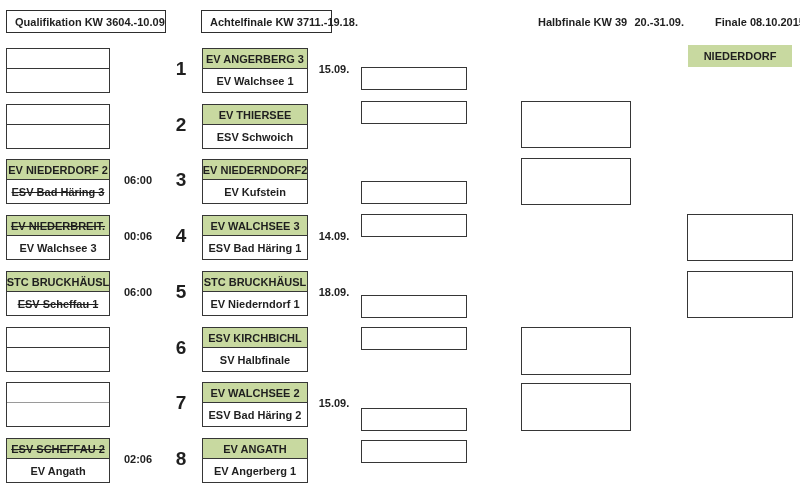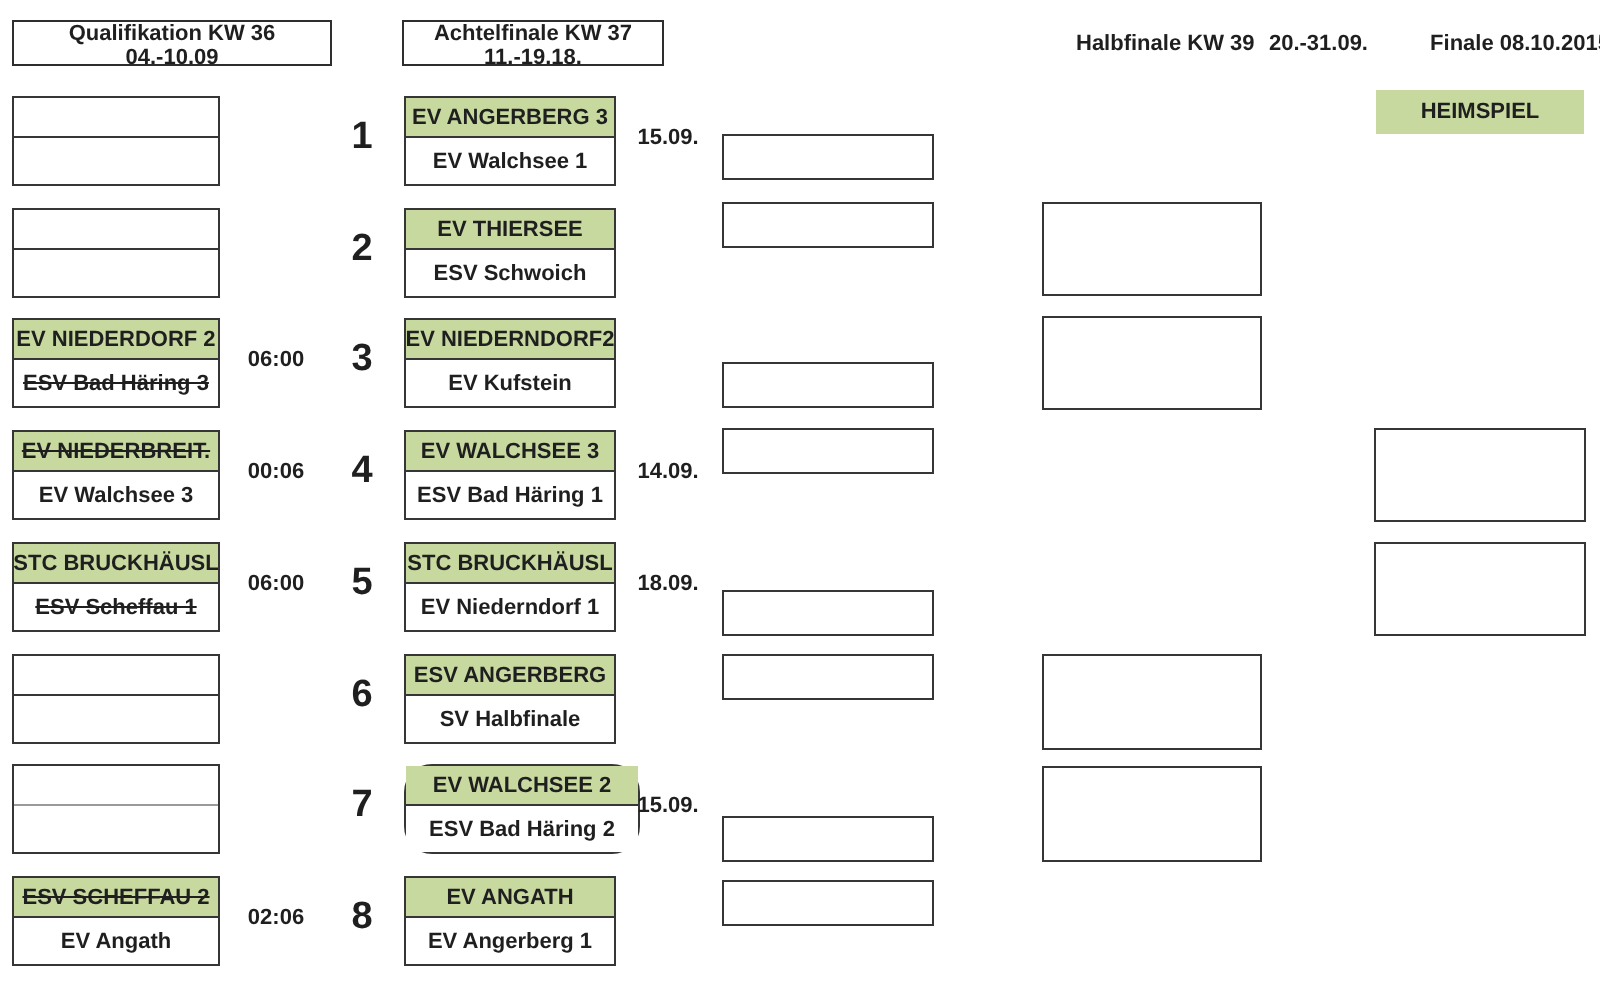--- a/index.html
+++ b/index.html
@@ -6,21 +6,21 @@
   .stage {
     position:relative; width:800px; height:495px; background:#ffffff;
     font-family:"Liberation Sans", sans-serif; color:#1f1f1f; overflow:hidden;
   }
   
   .hdr {
     position:absolute; top:10px; height:23px; box-sizing:border-box;
     display:flex; align-items:center; justify-content:space-between;
     padding:0 8px; font-size:11px; font-weight:bold; white-space:nowrap;
   }
-  .hdr.boxed { border:1.8px solid #2e2e2e;flex-direction:column; }
+  .hdr.boxed { border:1.8px solid #2e2e2e; }
   .hdr.center { justify-content:center;margin-left:20px; }
   
   .pair {
     position:absolute; box-sizing:border-box; background:#b91c1c;
     border:1.6px solid #363636;
   }
   .cell {
     display:flex; align-items:center; justify-content:center;
     font-size:11px; font-weight:bold; white-space:nowrap; overflow:hidden;
     background:#ffffff;
@@ -66,21 +66,21 @@
   </div>
   <div class="hdr" style="left:538px; width:146px; padding:0;">
     <span>Halbfinale KW 39</span>
     <span>20.-31.09.</span>
   </div>
   <div class="hdr center" style="left:690px; width:100px; padding:0;">
     <span>Finale 08.10.2015</span>
   </div>
 
   <div class="legend">
-    <span>HEIMSPIEL</span>
+    <span>NIEDERDORF</span>
   </div>
 
   <div class="pair" style="left:6px; top:48px; width:104px;">
     <div class="cell t">
         <span></span>
       </div>
     <div class="cell b">
         <span></span>
       </div>
   </div>
@@ -190,27 +190,27 @@
   <div class="pair" style="left:202px; top:271px; width:106px;">
     <div class="cell t green">
         <span>STC BRUCKHÄUSL</span>
       </div>
     <div class="cell b">
         <span>EV Niederndorf 1</span>
       </div>
   </div>
   <div class="pair" style="left:202px; top:327px; width:106px;">
     <div class="cell t green">
-        <span>ESV ANGERBERG</span>
+        <span>ESV KIRCHBICHL</span>
       </div>
     <div class="cell b">
         <span>SV Halbfinale</span>
       </div>
   </div>
-  <div class="pair" style="left:202px; top:382px; width:118px;border-radius:14px;">
+  <div class="pair" style="left:202px; top:382px; width:106px;">
     <div class="cell t green">
         <span>EV WALCHSEE 2</span>
       </div>
     <div class="cell b">
         <span>ESV Bad Häring 2</span>
       </div>
   </div>
   <div class="pair" style="left:202px; top:438px; width:106px;">
     <div class="cell t green">
         <span>EV ANGATH</span>

